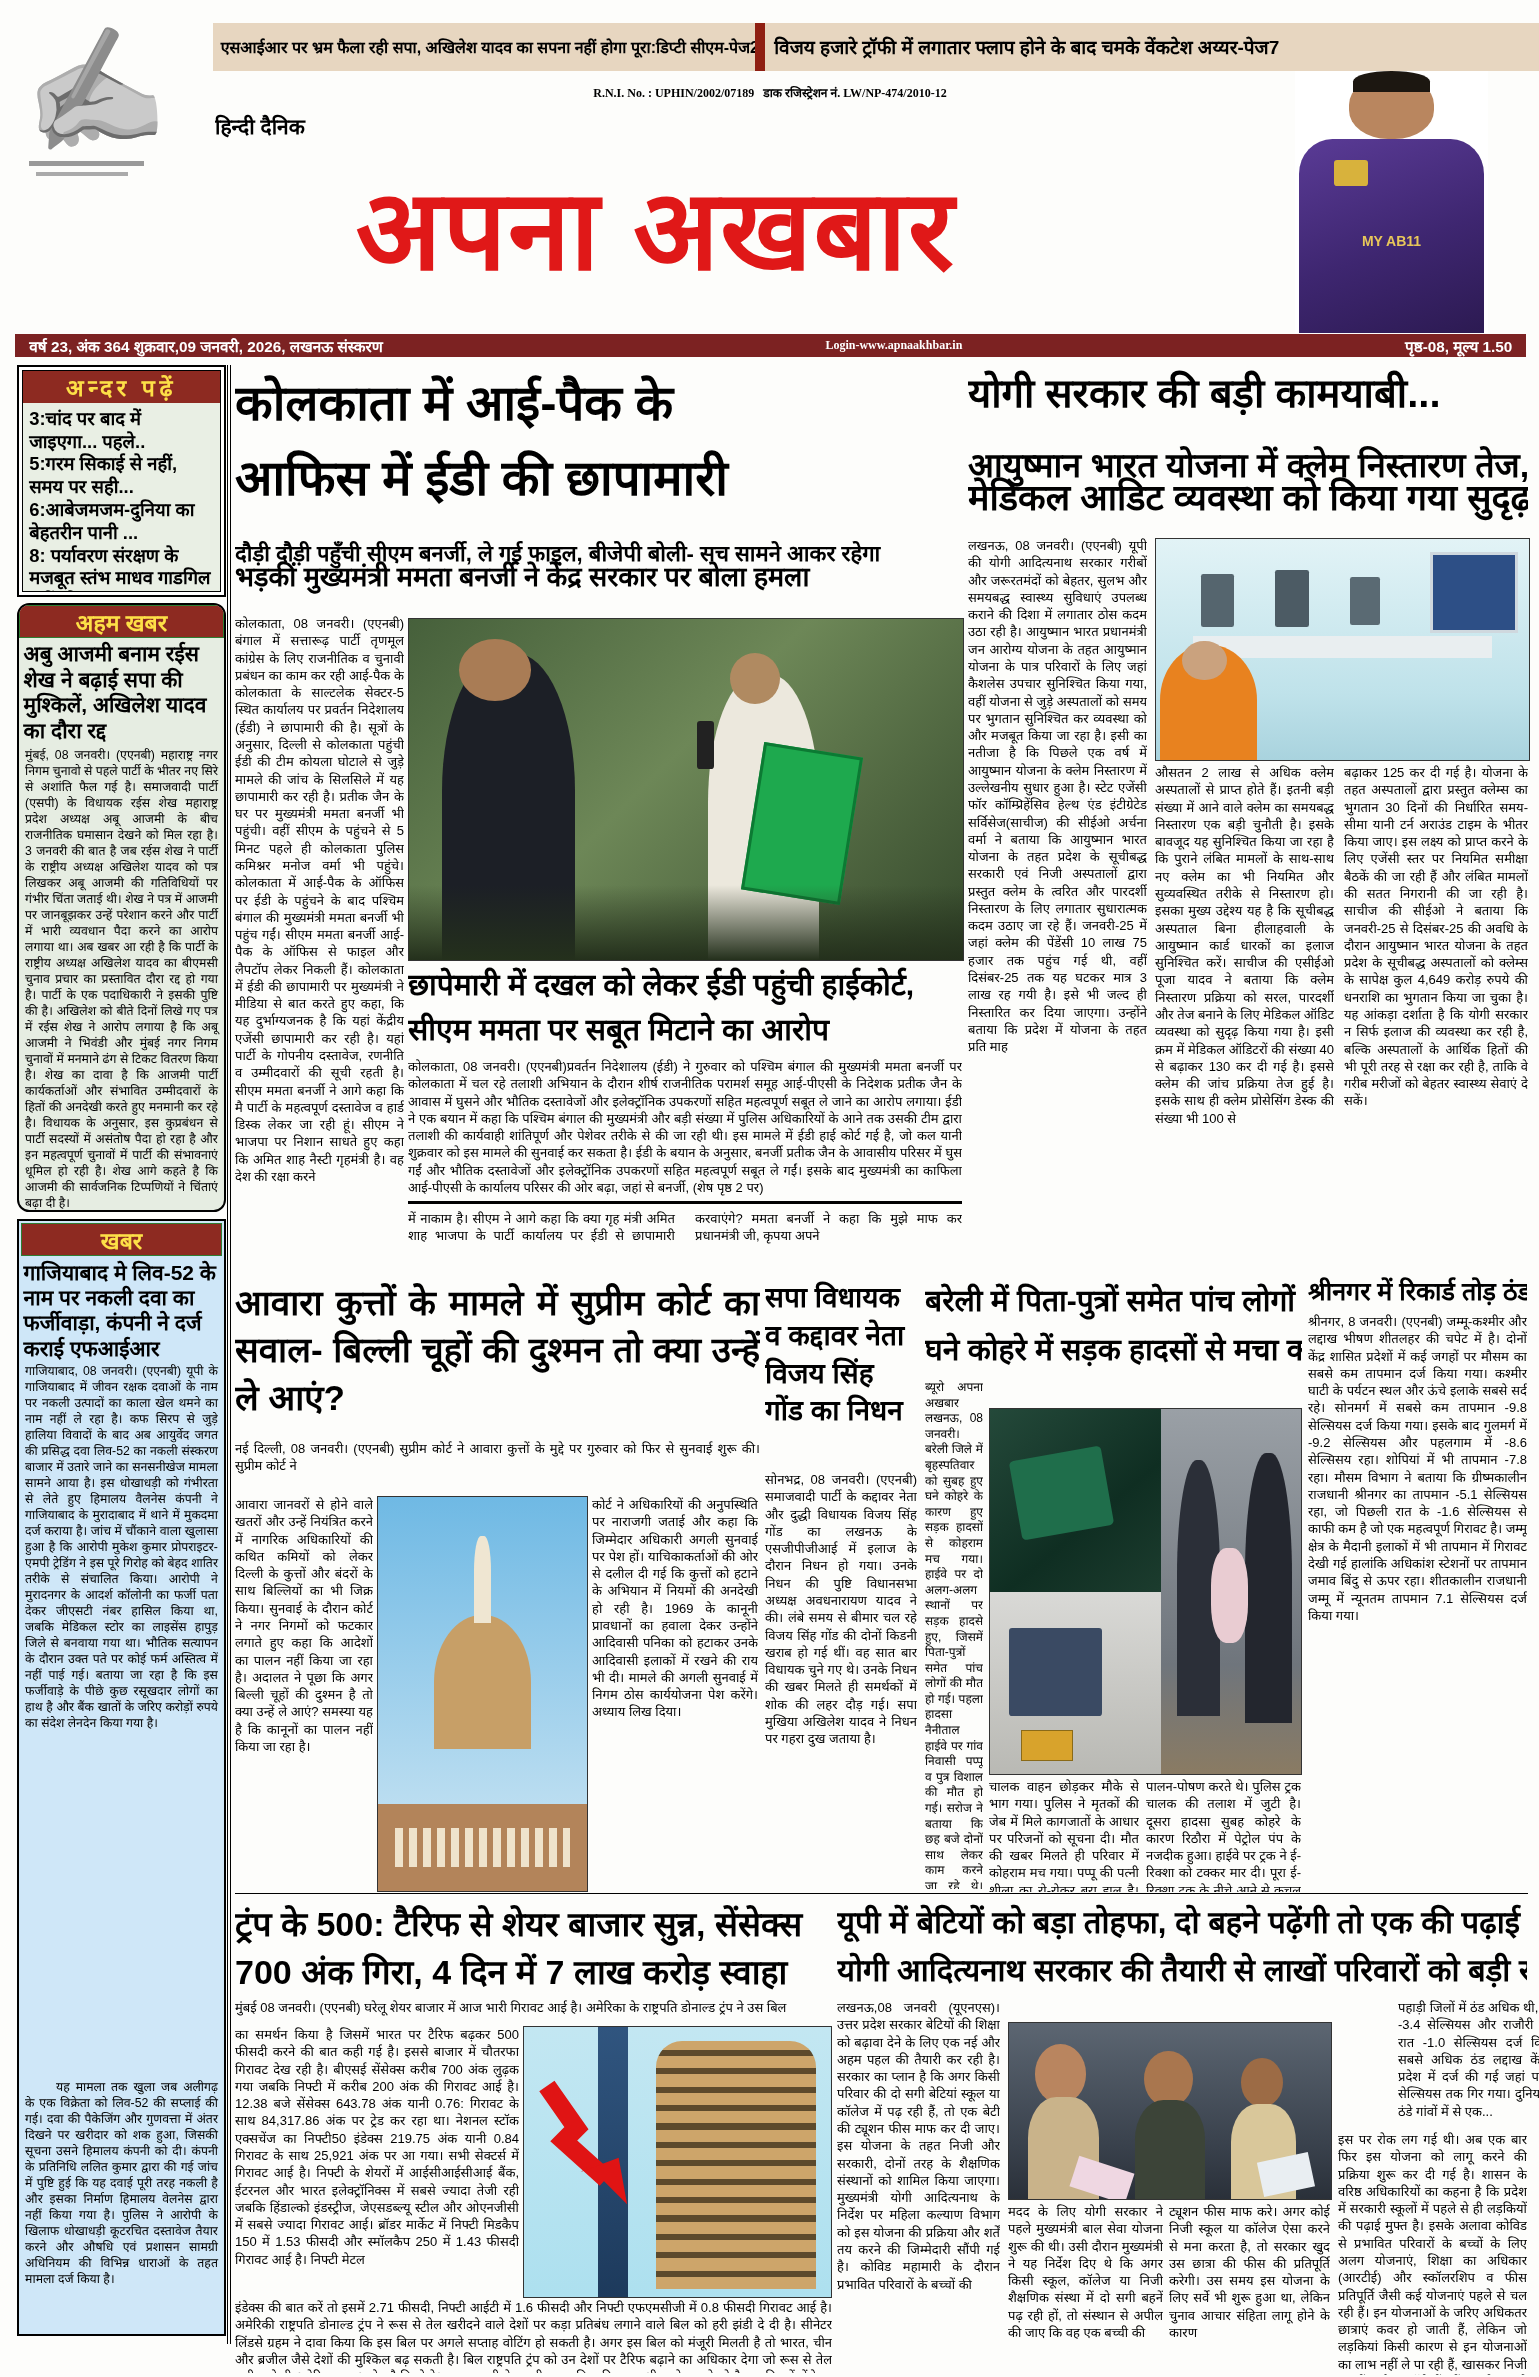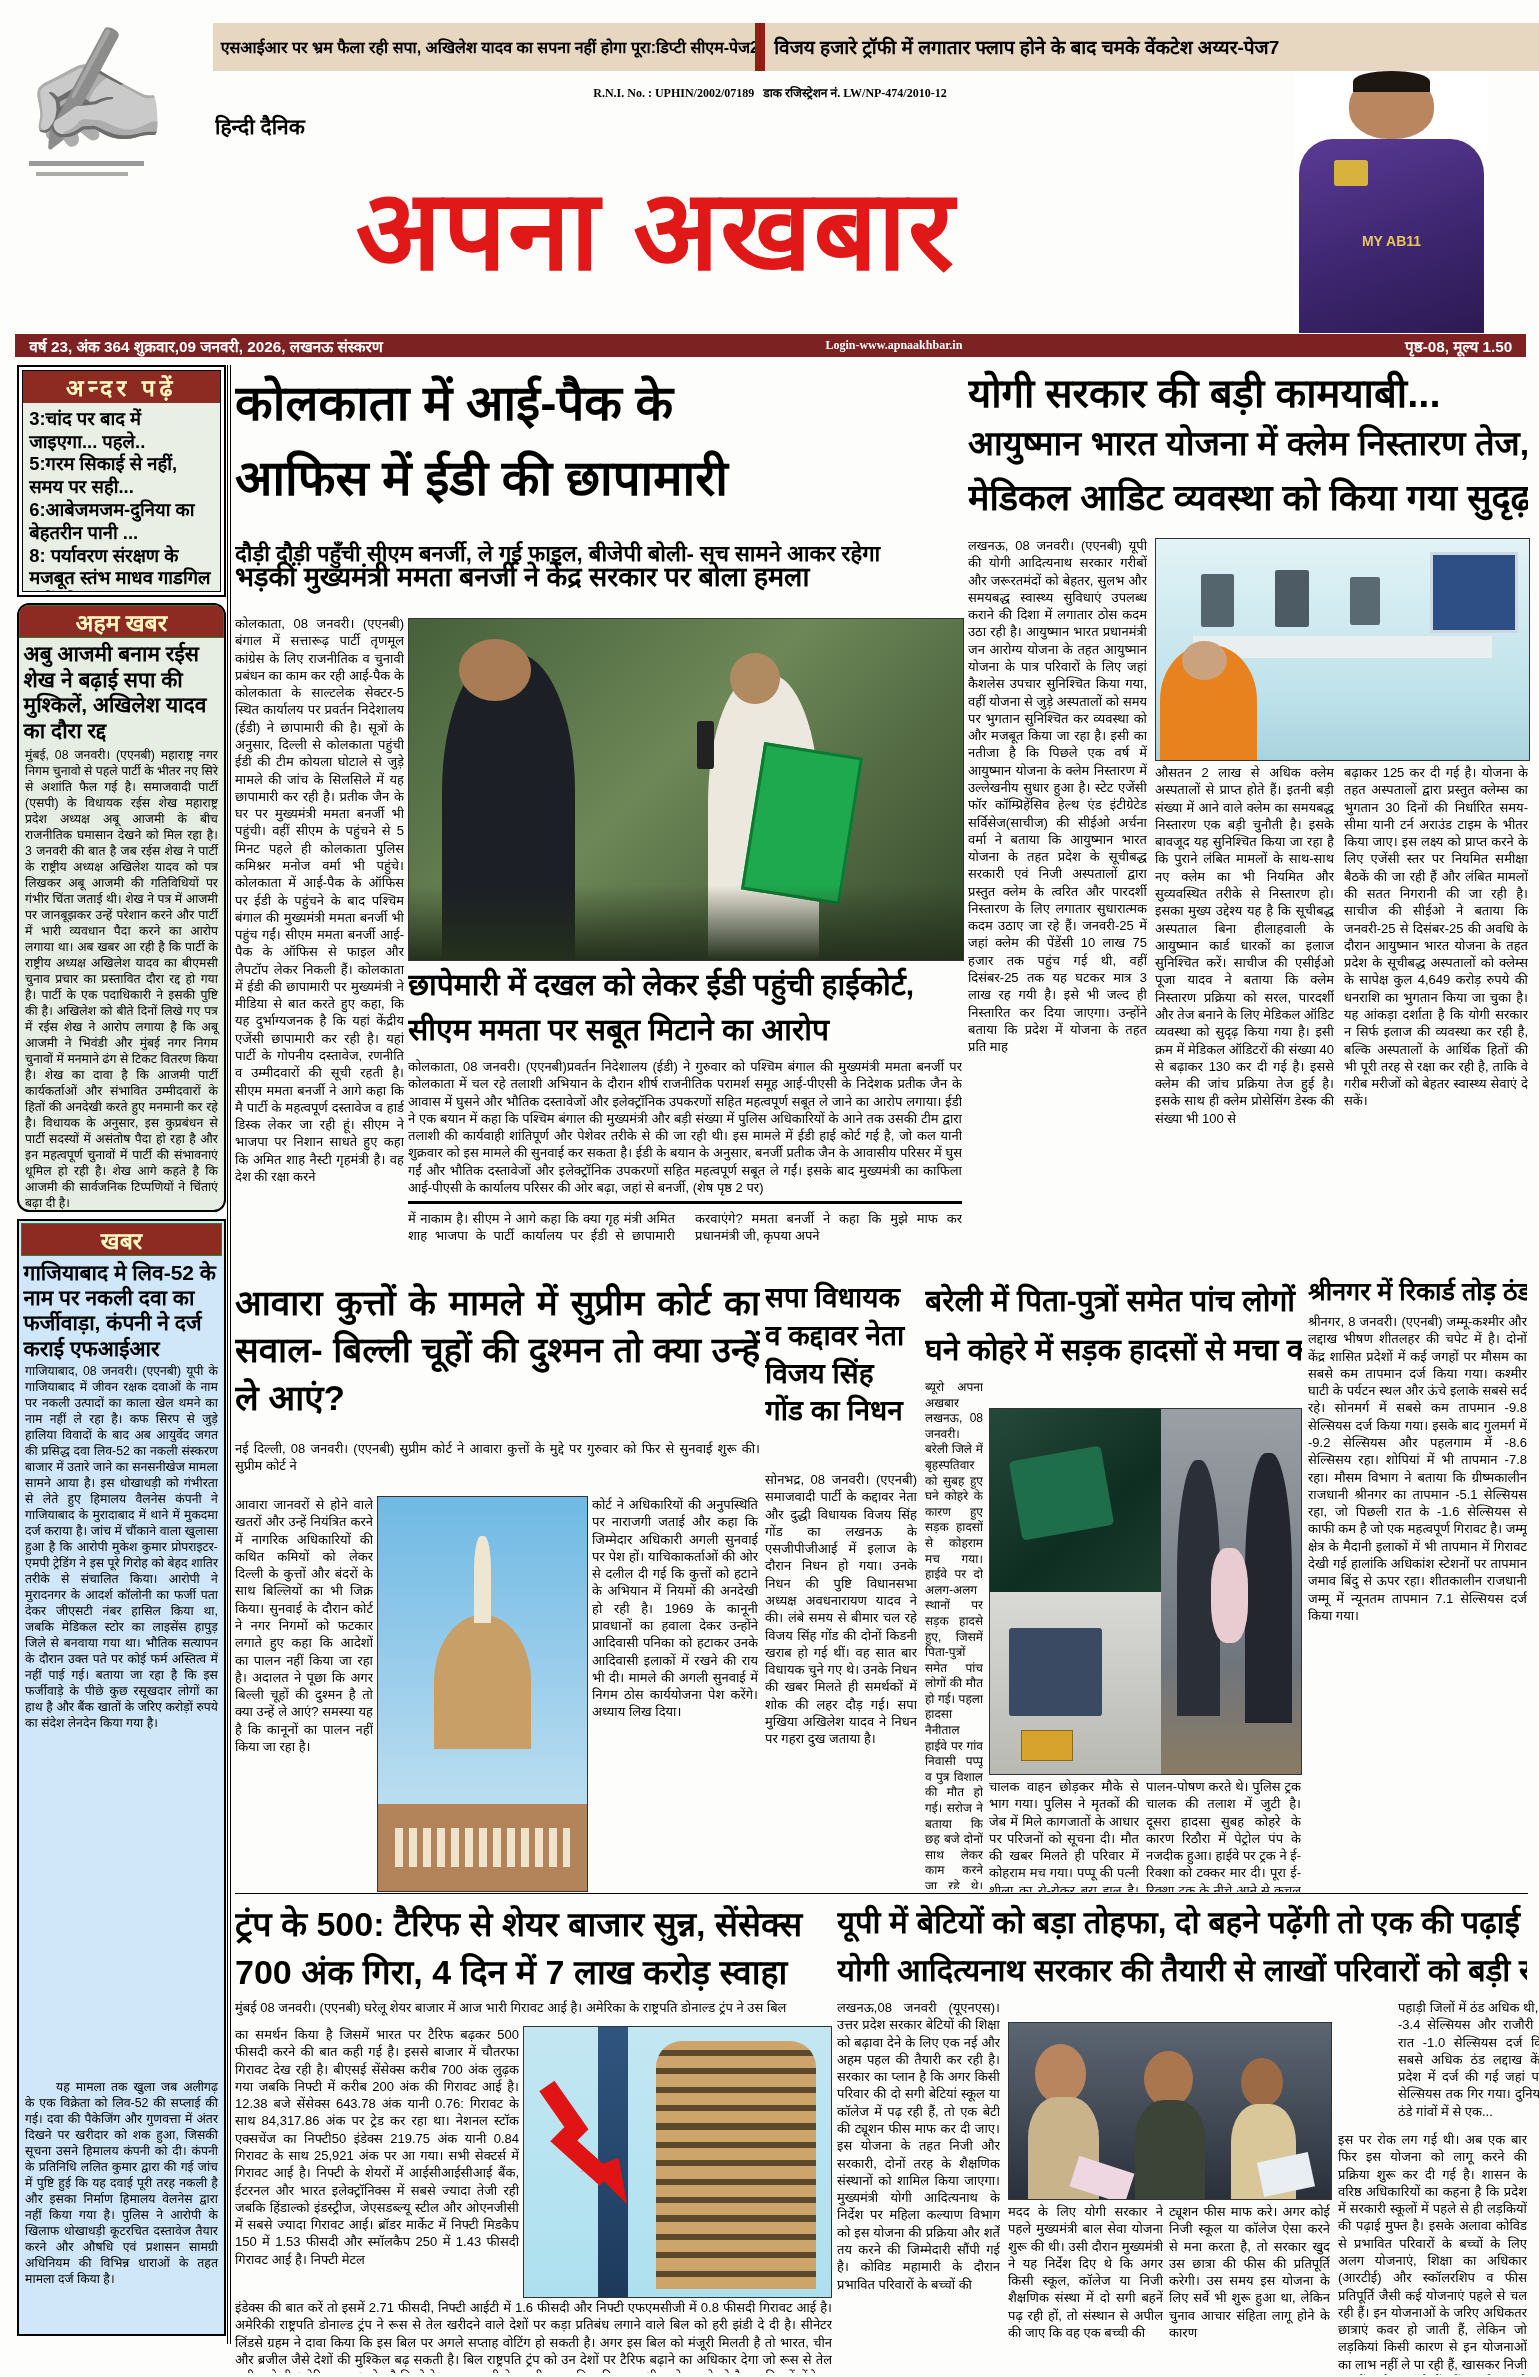--- a/index.html
+++ b/index.html
@@ -3,21 +3,21 @@
 <meta charset="utf-8">
 <style>
   html,body{margin:0;padding:0;background:#888;}
   #page{position:relative;width:1540px;height:2377px;background:#fdfdfb;margin:0 auto;
         font-family:"Liberation Sans","DejaVu Sans",sans-serif;color:#000;}
   .abs{position:absolute;overflow:hidden;}
   .jt{text-align:justify;}
   .body-txt{font-size:13px;line-height:1.33;}
   .body-sm{font-size:12.3px;line-height:1.3;}
   .hl{font-weight:900;color:#000;}
-  .sec-head{background:#8d2a21;color:#fef9c3;text-align:center;font-weight:bold;
+  .sec-head{background:#8d2a21;color:#fde047;text-align:center;font-weight:bold;
             display:flex;align-items:center;justify-content:center;}
   .banner{background:#e7d6c0;display:flex;align-items:center;font-weight:bold;}
   .ph{position:absolute;overflow:hidden;}
   .ph div{position:absolute;}
   .rule{position:absolute;border-top:2.3px solid #000;}
   .vrule{position:absolute;border-left:1.5px solid #000;border-right:1.5px solid #000;width:2.3px;}
 </style>
 </head>
 <body>
 
@@ -108,21 +108,21 @@
     <div style="left:0;top:78%;width:100%;height:22%;background:linear-gradient(#0000,#24301c);"></div>
   </div>
 
   <div class="abs hl" style="left:408px;top:963px;width:554px;height:43px;font-size:30px;white-space:nowrap;">छापेमारी में दखल को लेकर ईडी पहुंची हाईकोर्ट,</div>
   <div class="abs hl" style="left:408px;top:1008px;width:554px;height:44px;font-size:30px;">सीएम ममता पर सबूत मिटाने का आरोप</div>
   <div class="abs jt body-txt" style="left:408px;top:1058px;width:554px;height:140px;">कोलकाता, 08 जनवरी। (एएनबी)प्रवर्तन निदेशालय (ईडी) ने गुरुवार को पश्चिम बंगाल की मुख्यमंत्री ममता बनर्जी पर कोलकाता में चल रहे तलाशी अभियान के दौरान शीर्ष राजनीतिक परामर्श समूह आई-पीएसी के निदेशक प्रतीक जैन के आवास में घुसने और भौतिक दस्तावेजों और इलेक्ट्रॉनिक उपकरणों सहित महत्वपूर्ण सबूत ले जाने का आरोप लगाया। ईडी ने एक बयान में कहा कि पश्चिम बंगाल की मुख्यमंत्री और बड़ी संख्या में पुलिस अधिकारियों के आने तक उसकी टीम द्वारा तलाशी की कार्यवाही शांतिपूर्ण और पेशेवर तरीके से की जा रही थी। इस मामले में ईडी हाई कोर्ट गई है, जो कल यानी शुक्रवार को इस मामले की सुनवाई कर सकता है। ईडी के बयान के अनुसार, बनर्जी प्रतीक जैन के आवासीय परिसर में घुस गईं और भौतिक दस्तावेजों और इलेक्ट्रॉनिक उपकरणों सहित महत्वपूर्ण सबूत ले गईं। इसके बाद मुख्यमंत्री का काफिला आई-पीएसी के कार्यालय परिसर की ओर बढ़ा, जहां से बनर्जी, (शेष पृष्ठ 2 पर)</div>
   <div class="rule" style="left:408px;top:1201px;width:554px;border-top-width:3.1px;"></div>
   <div class="abs jt body-txt" style="left:408px;top:1210px;width:554px;height:60px;column-count:2;column-gap:20px;">में नाकाम है। सीएम ने आगे कहा कि क्या गृह मंत्री अमित शाह भाजपा के पार्टी कार्यालय पर ईडी से छापामारी करवाएंगे? ममता बनर्जी ने कहा कि मुझे माफ कर प्रधानमंत्री जी, कृपया अपने</div>
 
   <div class="abs hl" style="left:968px;top:364px;width:560px;height:51px;font-size:40px;white-space:nowrap;">योगी सरकार की बड़ी कामयाबी...</div>
-  <div class="abs hl" style="left:968px;top:419px;width:560px;height:49px;font-size:34px;white-space:nowrap;">आयुष्मान भारत योजना में क्लेम निस्तारण तेज,</div>
+  <div class="abs hl" style="left:968px;top:441px;width:560px;height:49px;font-size:34px;white-space:nowrap;">आयुष्मान भारत योजना में क्लेम निस्तारण तेज,</div>
   <div class="abs hl" style="left:968px;top:472px;width:560px;height:58px;font-size:36px;white-space:nowrap;">मेडिकल आडिट व्यवस्था को किया गया सुदृढ़</div>
 
   <div class="abs jt body-txt" style="left:968px;top:537px;width:179px;height:730px;">लखनऊ, 08 जनवरी। (एएनबी) यूपी की योगी आदित्यनाथ सरकार गरीबों और जरूरतमंदों को बेहतर, सुलभ और समयबद्ध स्वास्थ्य सुविधाएं उपलब्ध कराने की दिशा में लगातार ठोस कदम उठा रही है। आयुष्मान भारत प्रधानमंत्री जन आरोग्य योजना के तहत आयुष्मान योजना के पात्र परिवारों के लिए जहां कैशलेस उपचार सुनिश्चित किया गया, वहीं योजना से जुड़े अस्पतालों को समय पर भुगतान सुनिश्चित कर व्यवस्था को और मजबूत किया जा रहा है। इसी का नतीजा है कि पिछले एक वर्ष में आयुष्मान योजना के क्लेम निस्तारण में उल्लेखनीय सुधार हुआ है। स्टेट एजेंसी फॉर कॉम्प्रिहेंसिव हेल्थ एंड इंटीग्रेटेड सर्विसेज(साचीज) की सीईओ अर्चना वर्मा ने बताया कि आयुष्मान भारत योजना के तहत प्रदेश के सूचीबद्ध सरकारी एवं निजी अस्पतालों द्वारा प्रस्तुत क्लेम के त्वरित और पारदर्शी निस्तारण के लिए लगातार सुधारात्मक कदम उठाए जा रहे हैं। जनवरी-25 में जहां क्लेम की पेंडेंसी 10 लाख 75 हजार तक पहुंच गई थी, वहीं दिसंबर-25 तक यह घटकर मात्र 3 लाख रह गयी है। इसे भी जल्द ही निस्तारित कर दिया जाएगा। उन्होंने बताया कि प्रदेश में योजना के तहत प्रति माह</div>
 
   <div class="ph" style="left:1155px;top:538px;width:373px;height:221px;background:linear-gradient(#e2f3f6,#bfe2ea 70%,#a9d3de);border:0.8px solid #333;">
     <div style="left:12%;top:16%;width:9%;height:24%;background:#55656e;border-radius:2.3px;"></div>
     <div style="left:32%;top:14%;width:9%;height:26%;background:#4c5b64;border-radius:2.3px;"></div>
     <div style="left:52%;top:17%;width:8%;height:22%;background:#5a6a73;border-radius:2.3px;"></div>
     <div style="right:3%;top:6%;width:22%;height:34%;background:#2d4f86;border:3.1px solid #cfd8de;"></div>
     <div style="left:10%;top:44%;width:80%;height:10%;background:#e9eef0;"></div>

